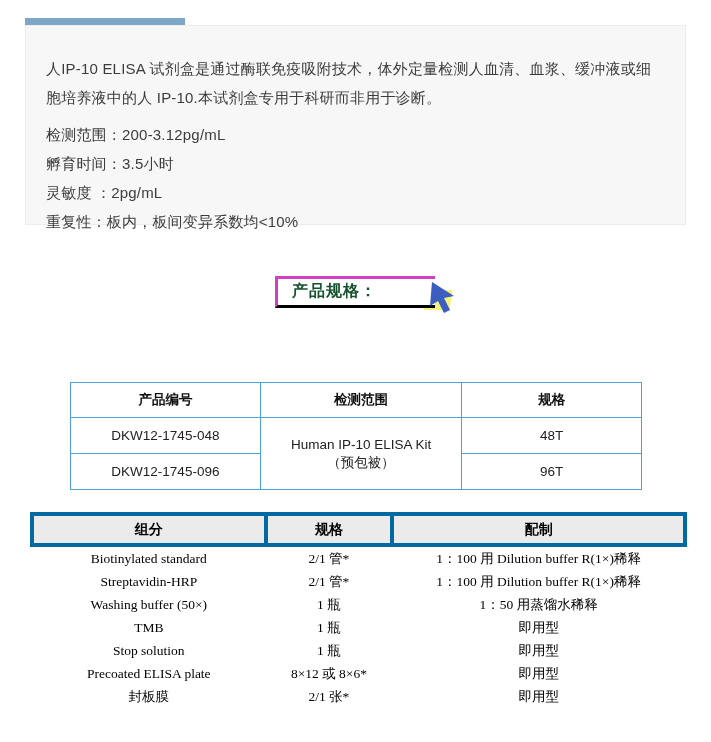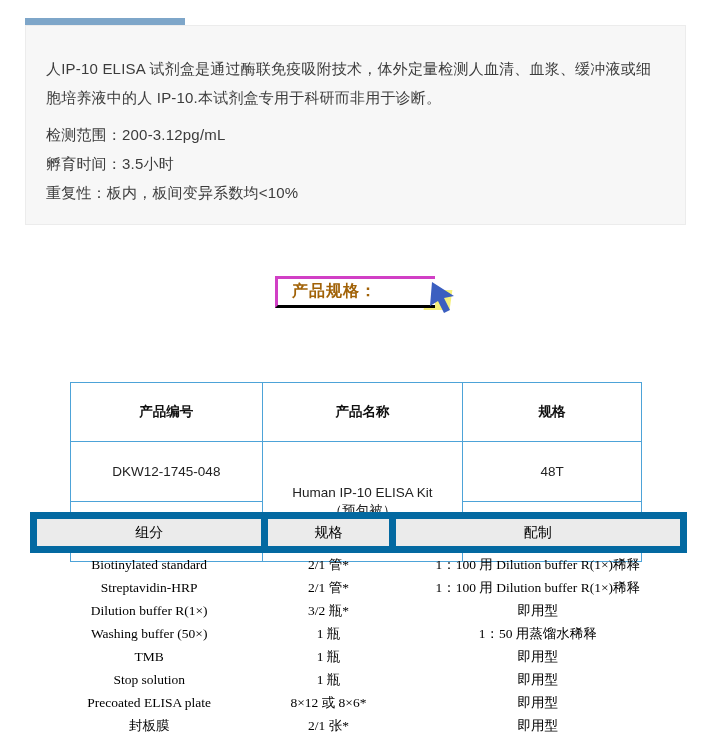--- a/index.html
+++ b/index.html
@@ -69,21 +69,21 @@
     border-right: none;
     box-sizing: border-box;
     background: #ffffff;
   }
   .heading-text {
     position: absolute;
     left: 22px;
     top: 11px;
     font-size: 16px;
     font-weight: bold;
-    color: #a16207;
+    color: #14532d;
     letter-spacing: 1px;
     white-space: nowrap;
   }
   
   .marker-yellow {
     position: absolute;
     left: 155px;
     top: 20px;
     width: 26px;
     height: 20px;
@@ -107,21 +107,21 @@
     width: 572px;
     border-collapse: collapse;
     font-size: 13px;
   }
   .spec-table td, .spec-table th {
     border: 1px solid #4da3d8;
     text-align: center;
     vertical-align: middle;
     color: #222222;
     font-weight: normal;
-    padding: 12px;
+    padding: 0;
   }
   .spec-table .row-head td {
     height: 34px;
     font-weight: bold;
     font-size: 13.5px;
     color: #111111;
   }
   .spec-table .row-body td {
     height: 35px;
     font-size: 13.5px;
@@ -143,23 +143,23 @@
     position: absolute;
     left: 30px;
     top: 512px;
     width: 657px;
     border-collapse: collapse;
     font-family: "Liberation Serif", serif;
     font-size: 13.5px;
   }
   .comp-table th {
     background: #ebebeb;
-    border: 7px solid #0369a1;
+    border: 4px solid #0369a1;
     height: 25px;
-    font-weight: normal;
+    font-weight: bold;
     color: #000000;
     font-size: 14px;
   }
   .comp-table td {
     border: none;
     height: 21px;
     text-align: center;
     color: #000000;
     white-space: nowrap;
   }
@@ -169,39 +169,40 @@
 </style>
 </head>
 <body>
 
 <div class="top-bar"></div>
 
 <div class="intro-panel">
   <p class="lead">人IP-10  ELISA  试剂盒是通过酶联免疫吸附技术，体外定量检测人血清、血浆、缓冲液或细胞培养液中的人 IP-10.本试剂盒专用于科研而非用于诊断。</p>
   <p>检测范围：200-3.12pg/mL</p>
   <p>孵育时间：3.5小时</p>
+  <p>灵敏度 ：2pg/mL</p>
   <p>重复性：板内，板间变异系数均&lt;10%</p>
 </div>
 
 <div class="section-heading-wrap">
   <div class="marker-yellow"></div>
   <div class="heading-box"></div>
   <div class="heading-text">产品规格：</div>
   <div class="cursor-arrow">
     <svg width="30" height="34" viewBox="0 0 30 34" xmlns="http://www.w3.org/2000/svg">
       <polygon points="4,2 26,16 16,18 22,30 16,33 10,21 2,26" fill="#3b5fc0"></polygon>
     </svg>
   </div>
 </div>
 
 <table class="spec-table">
   <tbody>
     <tr class="row-head">
       <td class="col-code">产品编号</td>
-      <td class="col-name">产品名称</td>
+      <td class="col-name">检测范围</td>
       <td class="col-spec">规格</td>
     </tr>
     <tr class="row-body">
       <td class="col-code">DKW12-1745-048</td>
       <td class="col-name" rowspan="2">
         <span class="kit-name">Human IP-10 ELISA Kit</span>
         <span class="kit-sub">（预包被）</span>
       </td>
       <td class="col-spec">48T</td>
     </tr>
@@ -225,25 +226,20 @@
       <td>Biotinylated standard</td>
       <td>2/1 管*</td>
       <td>1：100 用 Dilution buffer R(1×)稀释</td>
     </tr>
     <tr>
       <td>Streptavidin-HRP</td>
       <td>2/1 管*</td>
       <td>1：100 用 Dilution buffer R(1×)稀释</td>
     </tr>
     <tr>
-      <td>Dilution buffer R(1×)</td>
-      <td>3/2 瓶*</td>
-      <td>即用型</td>
-    </tr>
-    <tr>
       <td>Washing buffer (50×)</td>
       <td>1 瓶</td>
       <td>1：50 用蒸馏水稀释</td>
     </tr>
     <tr>
       <td>TMB</td>
       <td>1 瓶</td>
       <td>即用型</td>
     </tr>
     <tr>

